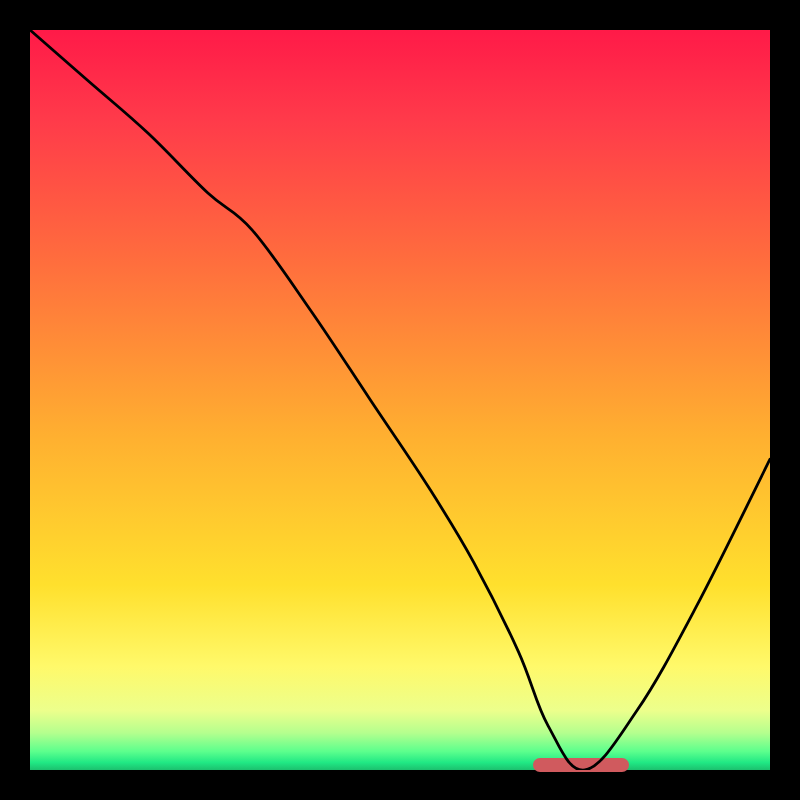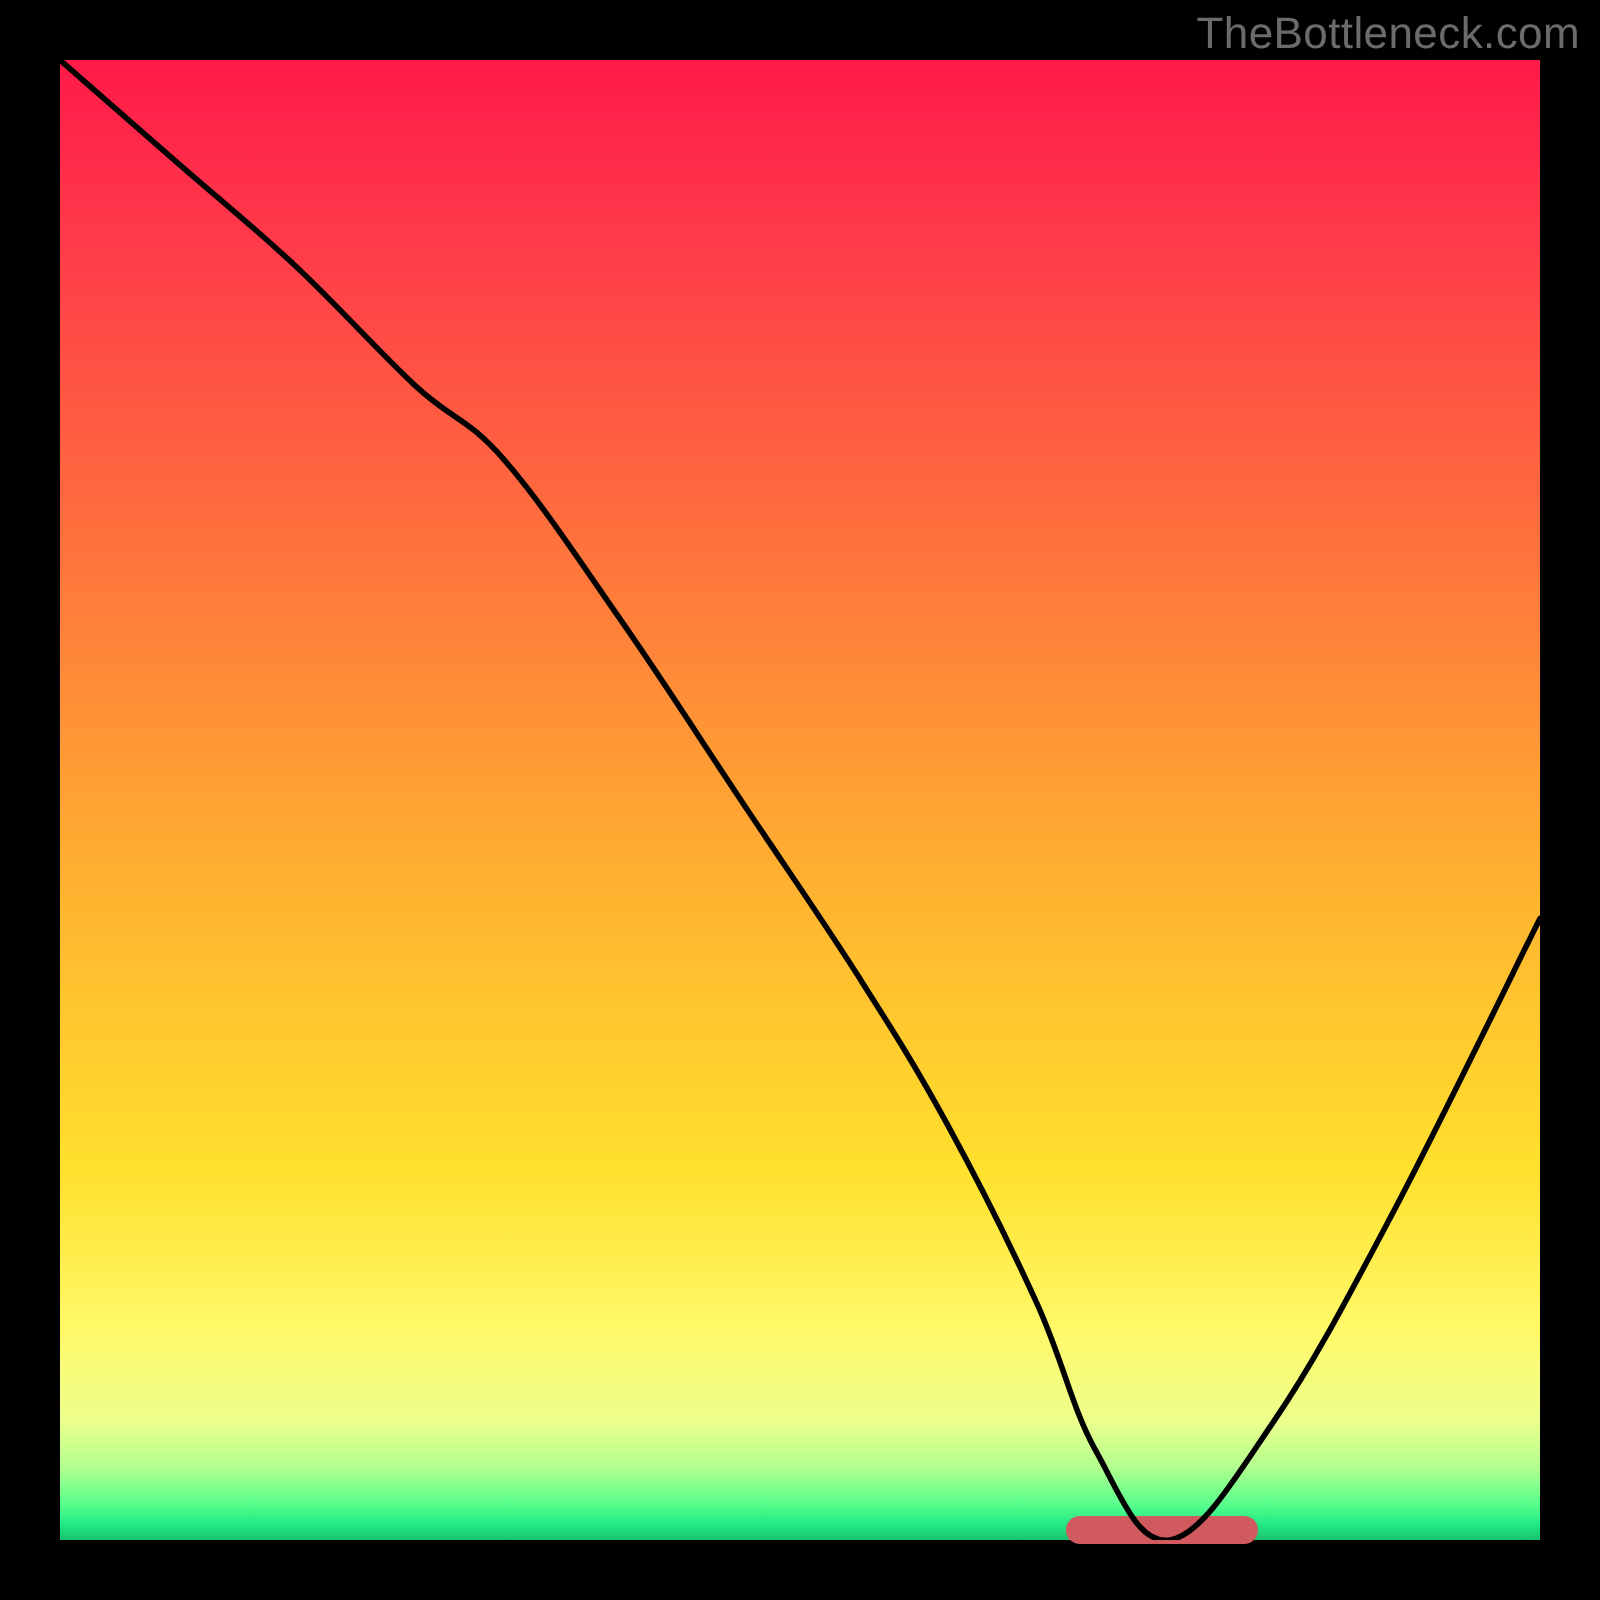--- a/index.html
+++ b/index.html
@@ -69,21 +69,20 @@
     stroke-width: 2.8;
     stroke-linejoin: round;
     stroke-linecap: round;
   }
 </style>
 </head>
 <body>
 
 <div class="frame">
 
-  <div class="watermark">TheBottleneck.com</div>
 
   <div class="plot">
 
     <div class="marker" style="left: 503.2px; width: 96.2px; bottom: -2px;"></div>
 
     <svg class="curve" viewBox="0 0 740 740" preserveAspectRatio="none">
       <path d="M 0.0 0.0 C 10.7 9.3, 37.9 33.2, 59.2 51.8 C 80.5 70.4, 97.1 83.6, 118.4 103.6 C 139.7 123.6, 159.0 145.5, 177.6 162.8 C 196.2 180.1, 203.4 178.5, 222.0 199.8 C 240.6 221.1, 259.9 250.6, 281.2 281.2 C 302.5 311.8, 319.1 338.0, 340.4 370.0 C 361.7 402.0, 381.0 429.5, 399.6 458.8 C 418.2 488.1, 428.0 503.5, 444.0 532.8 C 460.0 562.1, 475.1 592.3, 488.4 621.6 C 501.7 650.9, 506.0 674.3, 518.0 695.6 C 530.0 716.9, 539.0 742.7, 555.0 740.0 C 571.0 737.3, 586.8 710.1, 606.8 680.8 C 626.8 651.5, 642.0 622.5, 666.0 577.2 C 690.0 531.9, 726.7 455.8, 740.0 429.2" stroke="#000000"></path>
     </svg>
 
   </div>

